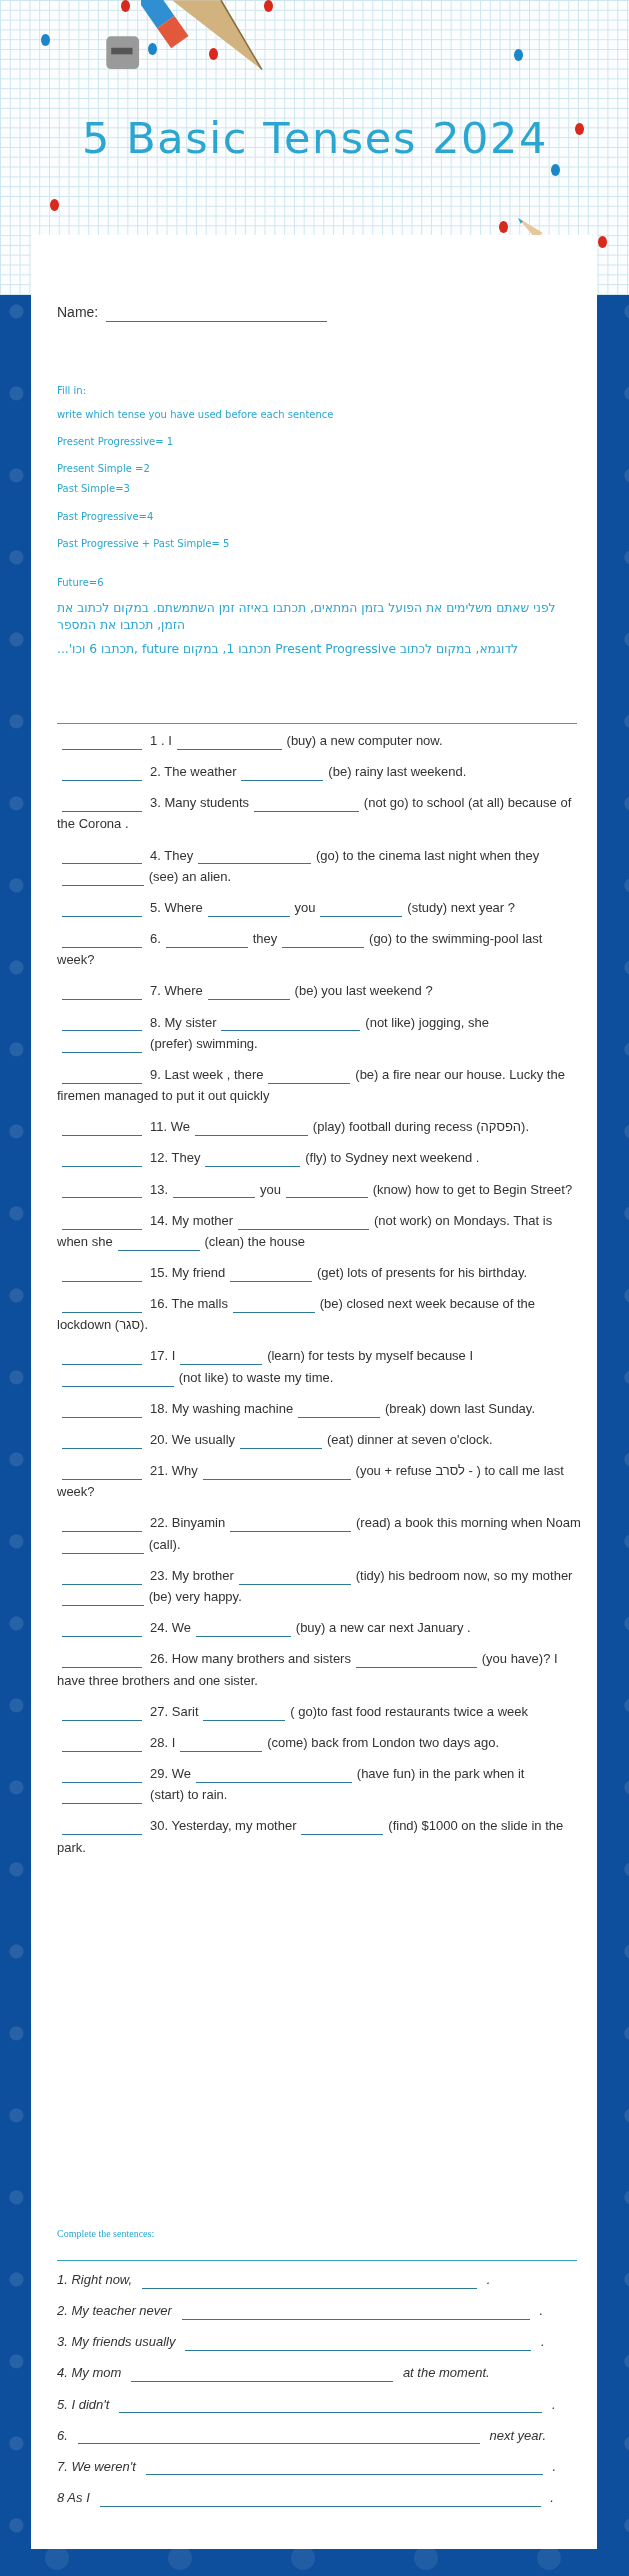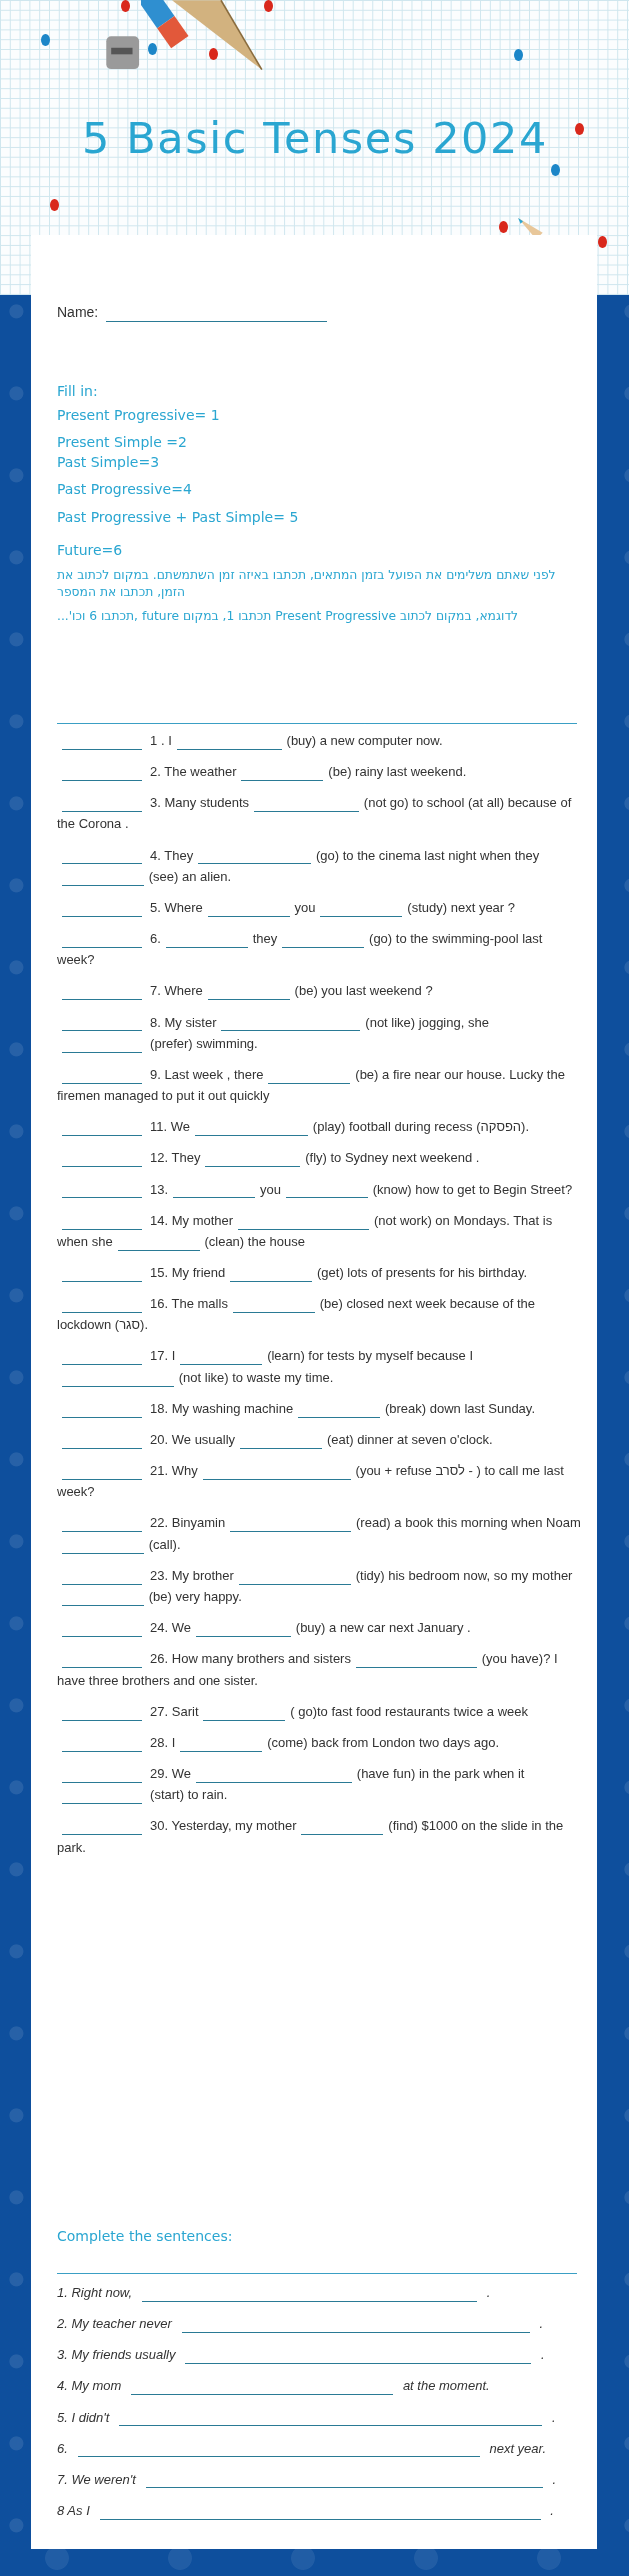--- a/index.html
+++ b/index.html
@@ -42,21 +42,21 @@
     position: absolute; left: 31px; top: 235px; width: 566px; height: 2314px;
     background: #ffffff;
   }
   .name-row { position: absolute; left: 26px; top: 66px; display: flex; align-items: center; }
   .label-dark { color: #333; font-size: 14px; }
   .uline {
     display: inline-block; border-bottom: 1.2px solid #2a7a95;
     height: 18px; vertical-align: bottom;
   }
   .hand {
-    color: #2aa6d1; font-family: "DejaVu Sans", sans-serif; font-size: 14px; font-weight: normal;
+    color: #2aa6d1; font-family: "DejaVu Sans", sans-serif; font-size: 10px; font-weight: normal;
   }
   .instructions { position: absolute; left: 26px; top: 146px; width: 517px; }
   .instructions p { line-height: 20.5px; margin-bottom: 10.7px; }
   .instructions p.first { margin-bottom: 3.3px; }
   .instructions .hebrew { direction: rtl; text-align: left; line-height: 16.4px; font-size: 12.3px; }
   .divider { position: absolute; left: 26px; width: 520px; border-top: 1.2px solid #3a9fc4; }
   .q-list { position: absolute; left: 26px; top: 495px; width: 525px; }
   .q {
     color: #333; font-size: 13px; line-height: 21.3px; margin-bottom: 9.8px;
   }
@@ -107,25 +107,26 @@
 
 <div class="card">
 
   <div class="name-row">
     <span class="label-dark">Name:</span>
     <span class="uline" style="width:221px;margin-left:8.2px;margin-top:3.3px;"></span>
   </div>
 
   <div class="instructions">
     <p class="hand first">Fill in:</p>
+    <p class="hand" style="margin-bottom:6.6px;"> write which tense you have used before each sentence</p>
     <p class="hand" style="margin-bottom:6.6px;">Present Progressive= 1</p>
     <p class="hand" style="margin-bottom:0;">Present Simple =2</p>
     <p class="hand" style="margin-bottom:6.6px;">Past Simple=3</p>
     <p class="hand" style="margin-bottom:6.6px;">Past Progressive=4</p>
-    <p class="hand" style="margin-bottom:13px;">Past Progressive + Past Simple= 5</p>
+    <p class="hand" style="margin-bottom:19px;">Past Progressive + Past Simple= 5</p>
     <p class="hand" style="margin-bottom:6.6px;">Future=6</p>
     <p class="hand hebrew" style="margin-bottom:8px;">לפני שאתם משלימים את הפועל בזמן המתאים, תכתבו באיזה זמן השתמשתם. במקום לכתוב את הזמן, תכתבו את המספר</p>
     <p class="hand hebrew">לדוגמא, במקום לכתוב Present Progressive תכתבו 1, במקום future ,תכתבו 6 וכו'...</p>
   </div>
 
   <div class="divider" style="top:488px;"></div>
 
   <div class="q-list">
 
     <div class="q"><span class="u num-blank"></span><span>1 . I</span><span class="u" style="width:105px"></span><span>(buy) a new computer now.</span></div>
@@ -179,21 +180,21 @@
     <div class="q"><span class="u num-blank"></span><span>27. Sarit</span><span class="u" style="width:82px"></span><span>( go)to fast food restaurants twice a week</span></div>
 
     <div class="q"><span class="u num-blank"></span><span>28. I</span><span class="u" style="width:82px"></span><span>(come) back from London two days ago.</span></div>
 
     <div class="q"><span class="u num-blank"></span><span>29. We</span><span class="u" style="width:156px"></span><span>(have fun) in the park when it</span><br><span class="u num-blank" style="margin-left:4.9px"></span><span>(start) to rain.</span></div>
 
     <div class="q"><span class="u num-blank"></span><span>30. Yesterday, my mother</span><span class="u" style="width:82px"></span><span>(find) $1000 on the slide in the park.</span></div>
   </div>
 
   <div class="complete">
-    <p class="hand" style="margin-bottom:29px;">Complete the sentences:</p>
+    <p class="hand" style="margin-bottom:21px;font-family:Liberation Serif, serif;">Complete the sentences:</p>
     <div style="border-top:1.2px solid #3a9fc4;width:520px;margin-bottom:8.2px;"></div>
     <div class="c-row">
         <span>1. Right now,</span>
         <span class="u" style="width:335px"></span>
         <span>.</span>
       </div>
     <div class="c-row">
         <span>2. My teacher never</span>
         <span class="u" style="width:348px"></span>
         <span>.</span>

